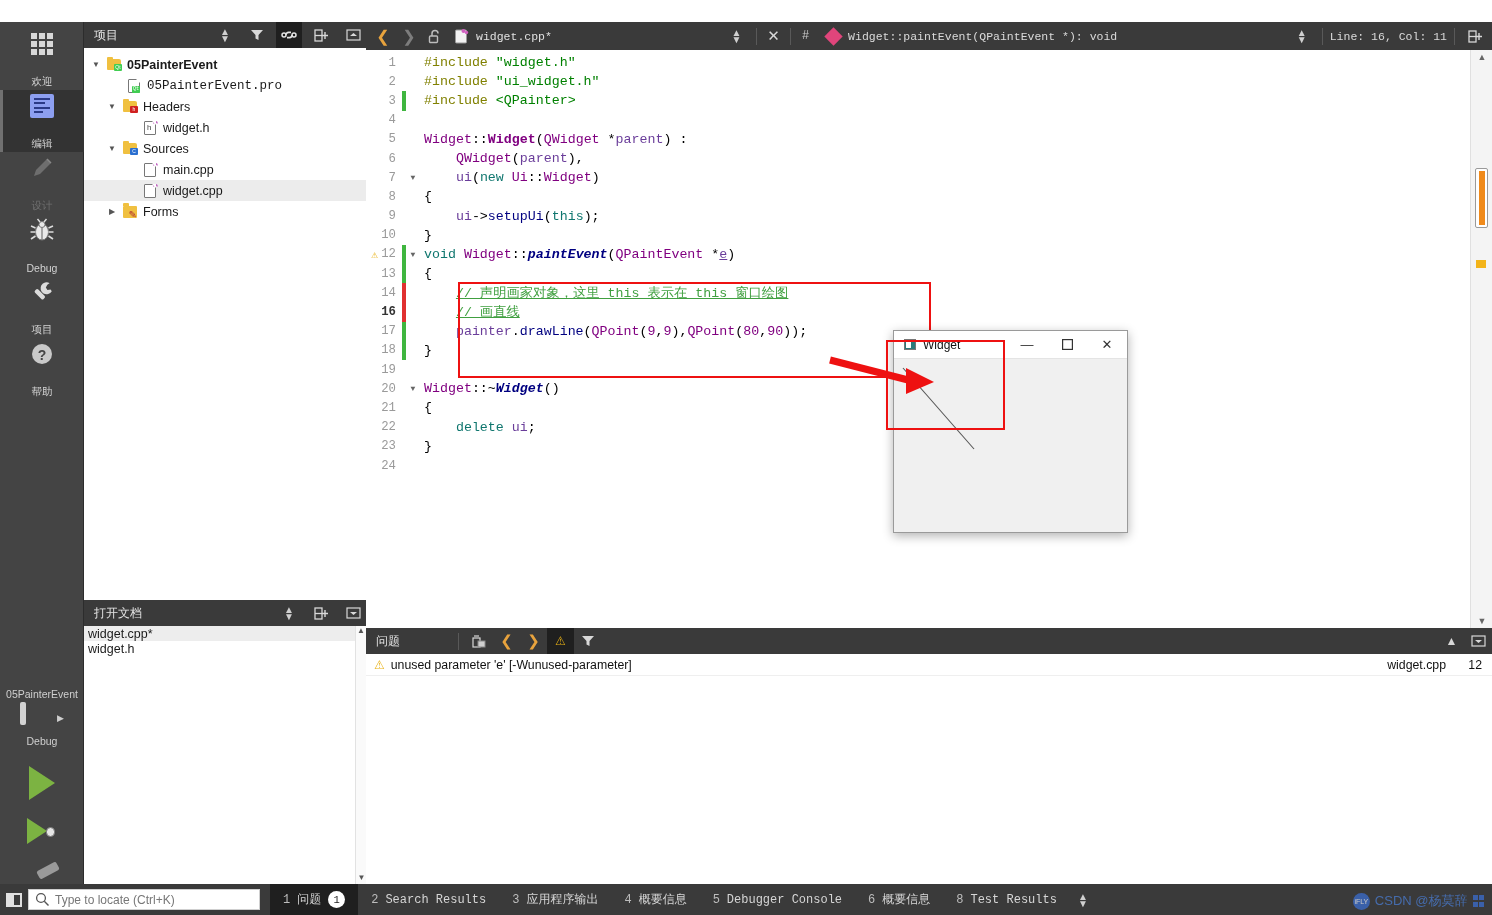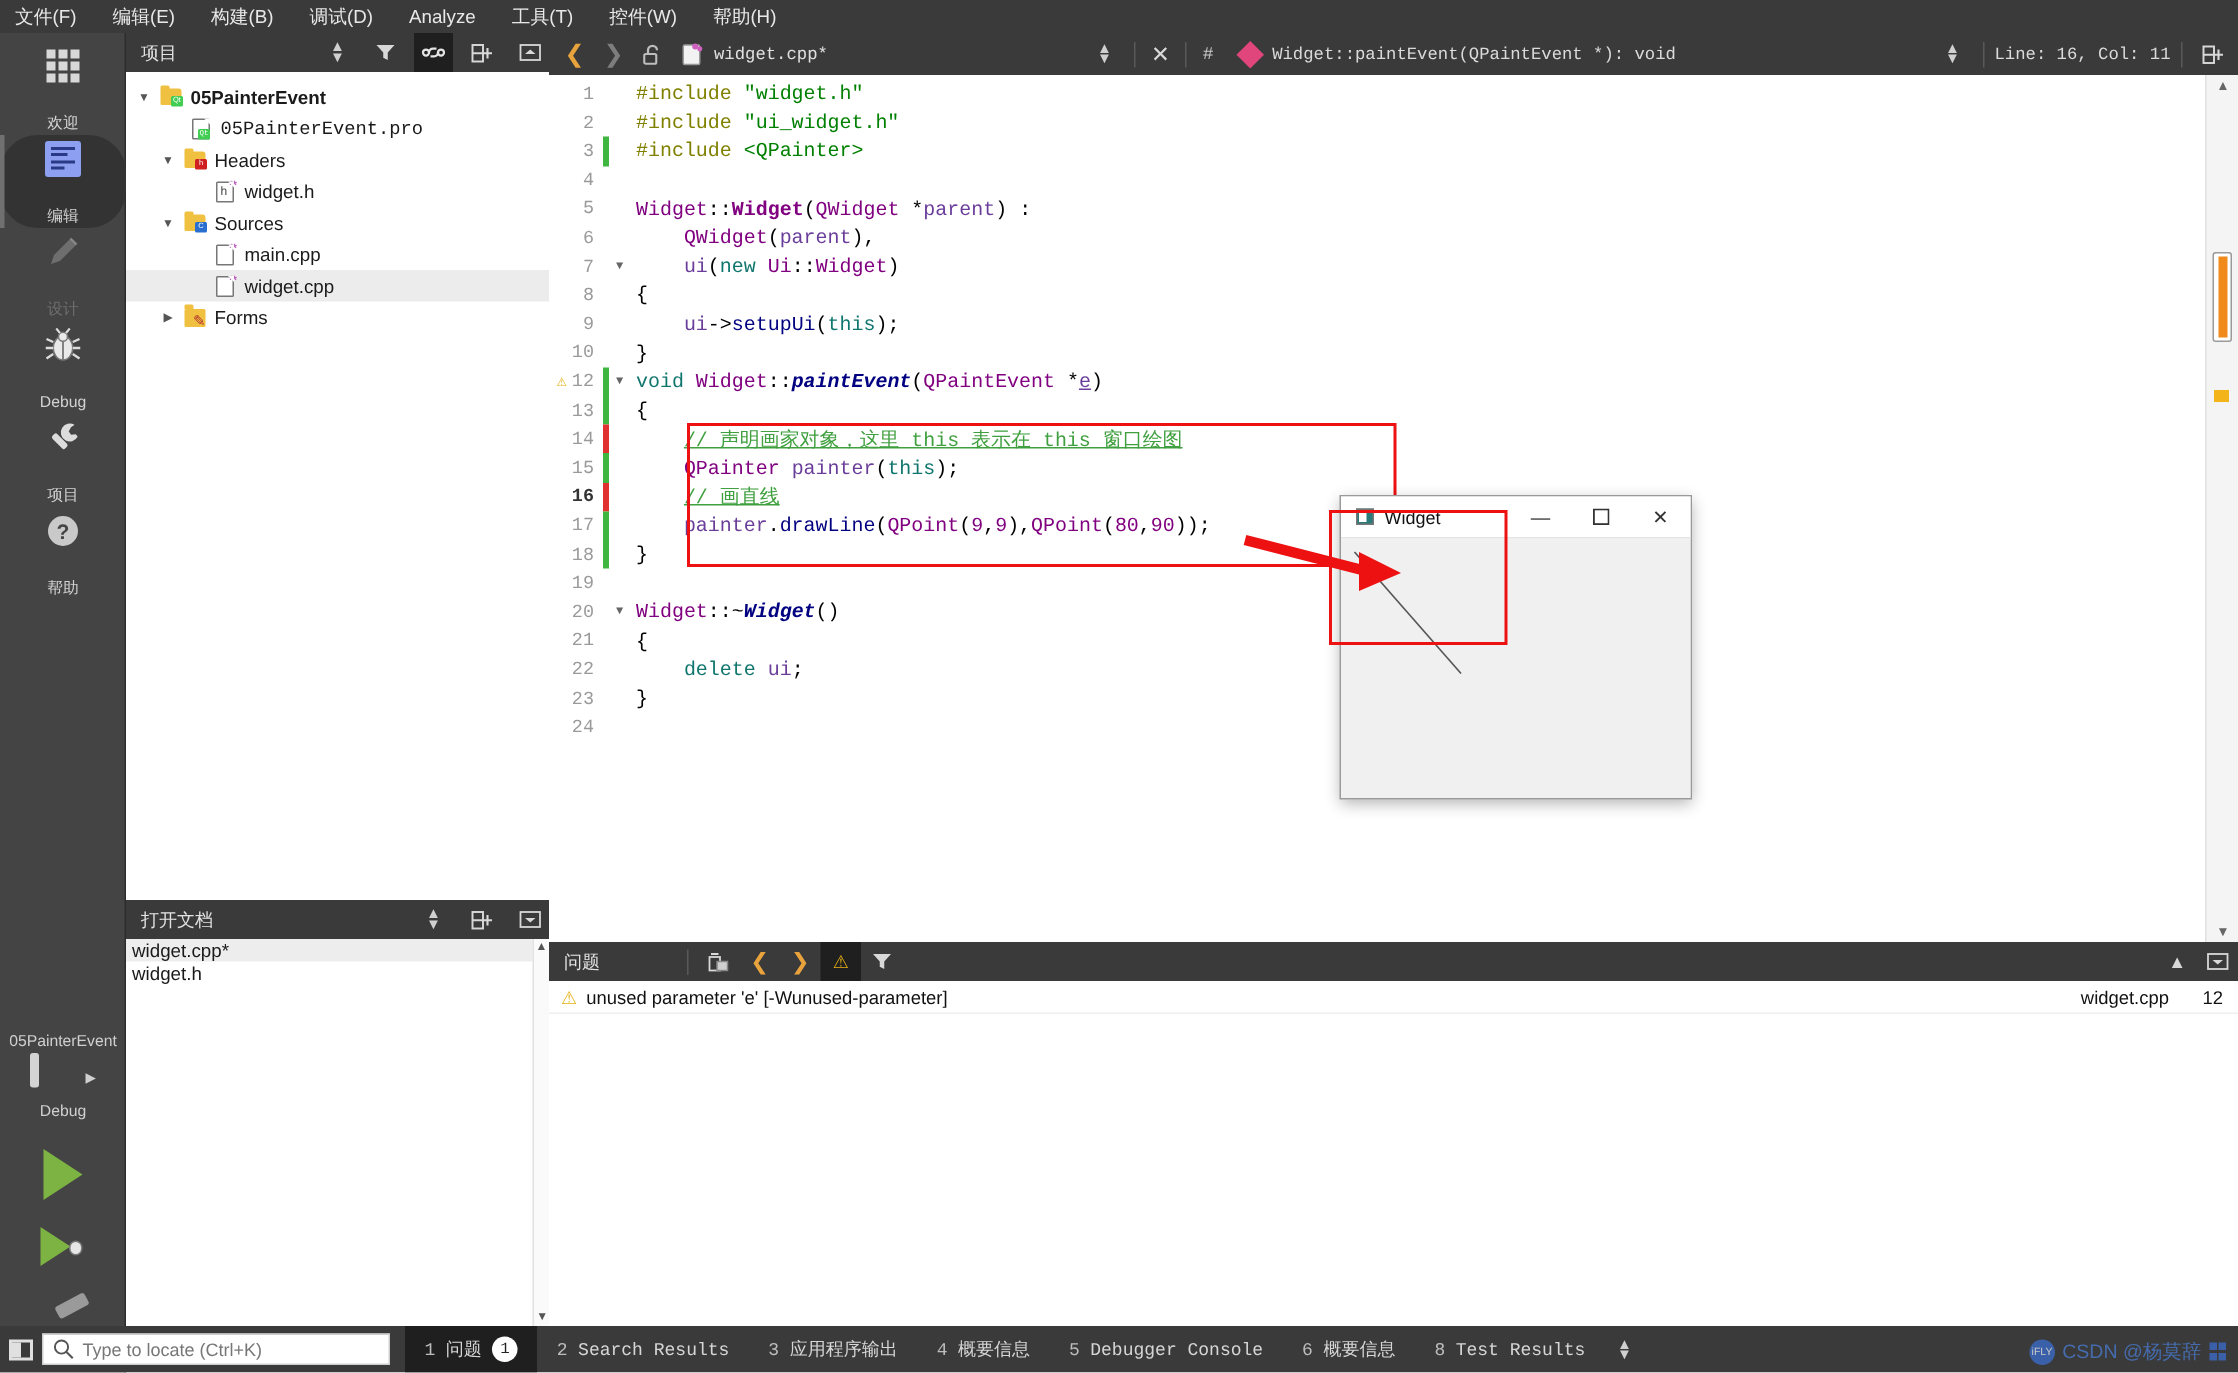--- a/index.html
+++ b/index.html
@@ -21,21 +21,21 @@
   
   .modebar {
     position:absolute; left:0; top:22px; width:84px; height:893px;
     background:#444444; border-right:1px solid #2c2c2c;
   }
   .mode {
     width:84px; height:62px; display:flex; flex-direction:column;
     align-items:center; justify-content:center; gap:17px; cursor:pointer;
     position:relative;
   }
-  .mode.sel { background:#333333;border-radius:25px; }
+  .mode.sel { background:#333333; }
   .mode.sel:before {
     content:""; position:absolute; left:0; top:0; bottom:0; width:3px; background:#707070;
   }
   .mode .lbl { color:#d2d2d2; font-size:10.5px; }
   .mode.disabled .lbl { color:#6e6e6e; }
   .mode .ico { width:28px; height:28px; display:flex; align-items:center; justify-content:center; }
 
   .grid9 { display:grid; grid-template-columns:repeat(3,6px); grid-template-rows:repeat(3,6px); gap:2px; }
   .grid9 i { background:#d8d8d8; display:block; }
 
@@ -219,30 +219,20 @@
   .wm .circ { width:17px; height:17px; border-radius:50%; background:#3b6fd4; color:#fff; font-size:7px; display:flex; align-items:center; justify-content:center; }
   .wm .txt { color:#4a7fd8; font-size:13px; }
   .wm .dots { display:grid; grid-template-columns:repeat(2,5px); grid-template-rows:repeat(2,5px); gap:1.5px; }
   .wm .dots i { background:#3b6fd4; }
 </style>
 </head>
 <body>
 
 <div id="app">
 
-  <div class="menubar">
-    <span class="mi">文件(F)</span>
-    <span class="mi">编辑(E)</span>
-    <span class="mi">构建(B)</span>
-    <span class="mi">调试(D)</span>
-    <span class="mi">Analyze</span>
-    <span class="mi">工具(T)</span>
-    <span class="mi">控件(W)</span>
-    <span class="mi">帮助(H)</span>
-  </div>
 
   <div class="modebar">
 
     <div class="mode" style="margin-top:6px;">
       <span class="ico">
         <span class="grid9">
             <i></i>
             <i></i>
             <i></i>
             <i></i>
@@ -553,21 +543,20 @@
 
         <div class="cl"><span class="ln">10</span><span class="bar n"></span><span class="fold"></span><span class="code"><span class="pn">}</span></span></div>
 
 
         <div class="cl" style="position:relative;"><span class="warnico">⚠</span><span class="ln">12</span><span class="bar g"></span><span class="fold">▼</span><span class="code"><span class="k">void</span> <span class="ty">Widget</span><span class="pn">::</span><span class="fn">paintEvent</span><span class="pn">(</span><span class="ty">QPaintEvent</span> <span class="pn">*</span><span class="vr under">e</span><span class="pn">)</span></span></div>
 
         <div class="cl"><span class="ln">13</span><span class="bar g"></span><span class="fold"></span><span class="code"><span class="pn">{</span></span></div>
 
         <div class="cl"><span class="ln">14</span><span class="bar r"></span><span class="fold"></span><span class="code">    <span class="cm">// 声明画家对象，这里 this 表示在 this 窗口绘图</span></span></div>
 
-        <div class="cl"><span class="ln">15</span><span class="bar g"></span><span class="fold"></span><span class="code">    <span class="ty">QPainter</span> <span class="vr">painter</span><span class="pn">(</span><span class="k">this</span><span class="pn">);</span></span></div>
 
         <div class="cl"><span class="ln cur">16</span><span class="bar r"></span><span class="fold"></span><span class="code">    <span class="cm">// 画直线</span></span></div>
 
         <div class="cl"><span class="ln">17</span><span class="bar g"></span><span class="fold"></span><span class="code">    <span class="vr">painter</span><span class="pn">.</span><span class="id" style="color:#000080;">drawLine</span><span class="pn">(</span><span class="ty">QPoint</span><span class="pn">(</span><span class="nm">9</span><span class="pn">,</span><span class="nm">9</span><span class="pn">),</span><span class="ty">QPoint</span><span class="pn">(</span><span class="nm">80</span><span class="pn">,</span><span class="nm">90</span><span class="pn">));</span></span></div>
 
         <div class="cl"><span class="ln">18</span><span class="bar g"></span><span class="fold"></span><span class="code"><span class="pn">}</span></span></div>
 
         <div class="cl"><span class="ln">19</span><span class="bar n"></span><span class="fold"></span><span class="code"></span></div>
 
         <div class="cl"><span class="ln">20</span><span class="bar n"></span><span class="fold">▼</span><span class="code"><span class="ty">Widget</span><span class="pn">::~</span><span class="fn">Widget</span><span class="pn">()</span></span></div>

